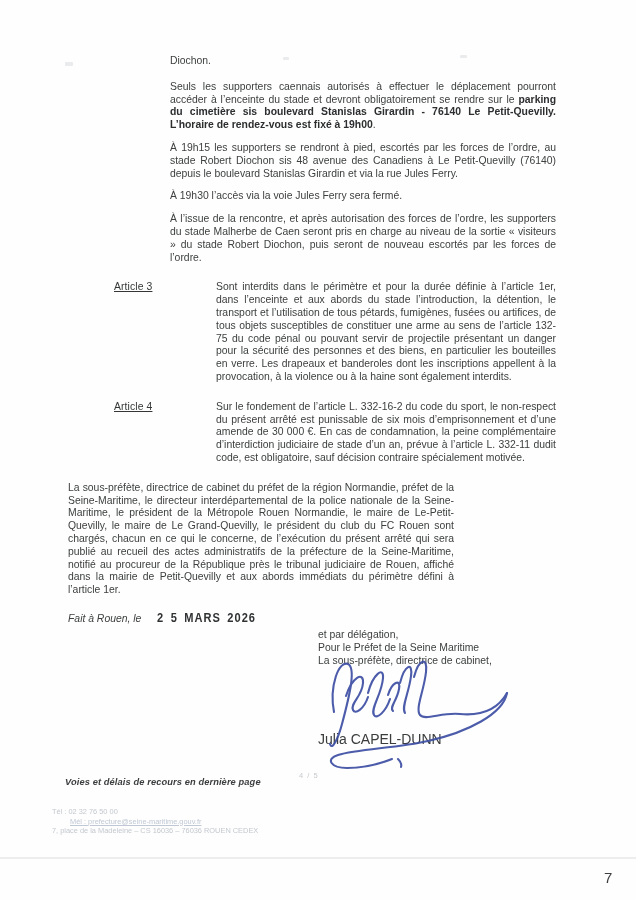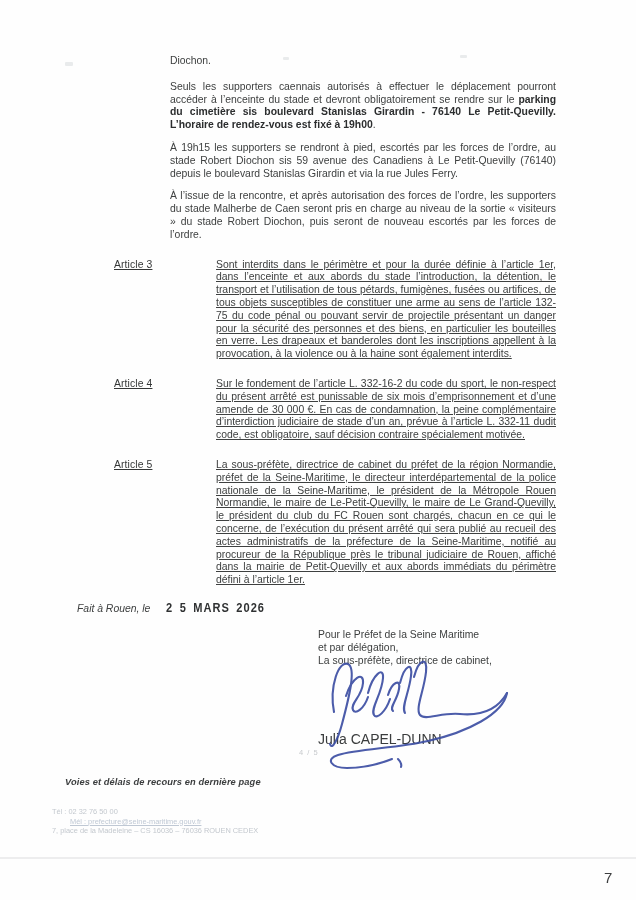--- a/index.html
+++ b/index.html
@@ -15,41 +15,41 @@
     font-size:10.4px; line-height:12.8px; color:#3e4040;
   }
   .para { margin-left:102px; width:386px; text-align:justify; margin-bottom:10px; }
   .para.first { margin-bottom:13px; }
   .para b, .bold-run { font-weight:bold; color:#2c2e2f; }
   .article-row { display:flex; margin-top:17px; }
   .article-label {
     width:102px; flex:0 0 102px; font-weight:normal; text-decoration:underline;
     color:#353737; letter-spacing:0.1px;margin-left:46px;
   }
-  .article-body { width:386px; text-align:justify;text-decoration:underline; }
-  .dateline { margin-top:15px; display:flex; align-items:baseline;margin-left:9px; }
+  .article-body { width:386px; text-align:justify; }
+  .dateline { margin-top:15px; display:flex; align-items:baseline; }
   .dateline .fait { font-style:italic; color:#3e4040; }
   .date-stamp {
     margin-left:16px; font-weight:bold; font-size:13.5px; color:#2f3132;
     letter-spacing:1.2px; word-spacing:3px; transform:scaleX(0.82);
     transform-origin:left center; white-space:nowrap;
   }
   
   .sign-col {
     position:absolute; left:318px; top:628px; width:245px;
     font-size:10.4px; line-height:13.2px; color:#3e4040;
   }
   .signatory-name { position:absolute; left:318px; top:731px; font-size:14px; color:#3a3c3d; z-index:1; }
   .sig-svg { position:absolute; left:316px; top:652px; z-index:2; pointer-events:none; }
   
   .recours-note {
     position:absolute; left:65px; top:741px; font-size:9.3px; font-style:italic;
     font-weight:600; color:#3b3d3e; letter-spacing:0.1px;margin-top:36px;
   }
-  .sheet-number { position:absolute; left:299px; top:748px; font-size:7.5px; color:#c7cacd; letter-spacing:1px; }
+  .sheet-number { position:absolute; left:299px; top:771px; font-size:7.5px; color:#c7cacd; letter-spacing:1px; }
   .contact-block {
     position:absolute; left:52px; top:772px; font-size:7.4px; line-height:9.6px;
     color:#c3c8ce;
     margin-top:35px;
   }
   .contact-block .mel { text-decoration:underline; color:#bfc8d4;padding-left:18px; }
   .scan-edge { position:absolute; left:0; top:857px; width:636px; height:2px; background:#ededee; }
   .scan-artifact { position:absolute; background:#e9ebec; border-radius:1px; }
   .footer-ref {
     position:absolute; left:14px; top:871px; width:576px;
@@ -68,52 +68,54 @@
 
   <div class="doc-body">
 
     <p class="para first">
       <span>Diochon.</span>
     </p>
 
     <p class="para"><span>Seuls les supporters caennais autorisés à effectuer le déplacement pourront accéder à l’enceinte du stade et devront obligatoirement se rendre sur le </span><span class="bold-run">parking du cimetière sis boulevard Stanislas Girardin - 76140 Le Petit-Quevilly. L’horaire de rendez-vous est fixé à 19h00</span><span>.</span></p>
 
     <p class="para">
-      <span>À 19h15 les supporters se rendront à pied, escortés par les forces de l’ordre, au stade Robert Diochon sis 59 avenue des Canadiens à Le Petit-Quevilly (76140) depuis le boulevard Stanislas Girardin et via la rue Jules Ferry.</span>
+      <span>À 19h15 les supporters se rendront à pied, escortés par les forces de l’ordre, au stade Robert Diochon sis 48 avenue des Canadiens à Le Petit-Quevilly (76140) depuis le boulevard Stanislas Girardin et via la rue Jules Ferry.</span>
     </p>
 
+    <p class="para">
+      <span>À 19h30 l’accès via la voie Jules Ferry sera fermé.</span>
+    </p>
 
     <p class="para" style="margin-bottom:0;">
       <span>À l’issue de la rencontre, et après autorisation des forces de l’ordre, les supporters du stade Malherbe de Caen seront pris en charge au niveau de la sortie « visiteurs » du stade Robert Diochon, puis seront de nouveau escortés par les forces de l’ordre.</span>
     </p>
 
     <div class="article-row">
       <div class="article-label">Article 3</div>
       <div class="article-body">Sont interdits dans le périmètre et pour la durée définie à l’article 1er, dans l’enceinte et aux abords du stade l’introduction, la détention, le transport et l’utilisation de tous pétards, fumigènes, fusées ou artifices, de tous objets susceptibles de constituer une arme au sens de l’article 132-75 du code pénal ou pouvant servir de projectile présentant un danger pour la sécurité des personnes et des biens, en particulier les bouteilles en verre. Les drapeaux et banderoles dont les inscriptions appellent à la provocation, à la violence ou à la haine sont également interdits.</div>
     </div>
 
     <div class="article-row">
       <div class="article-label">Article 4</div>
       <div class="article-body">Sur le fondement de l’article L. 332-16-2 du code du sport, le non-respect du présent arrêté est punissable de six mois d’emprisonnement et d’une amende de 30 000 €. En cas de condamnation, la peine complémentaire d’interdiction judiciaire de stade d’un an, prévue à l’article L. 332-11 dudit code, est obligatoire, sauf décision contraire spécialement motivée.</div>
     </div>
 
     <div class="article-row">
-      <div class="article-label">Article 5</div>
       <div class="article-body">La sous-préfète, directrice de cabinet du préfet de la région Normandie, préfet de la Seine-Maritime, le directeur interdépartemental de la police nationale de la Seine-Maritime, le président de la Métropole Rouen Normandie, le maire de Le-Petit-Quevilly, le maire de Le Grand-Quevilly, le président du club du FC Rouen sont chargés, chacun en ce qui le concerne, de l’exécution du présent arrêté qui sera publié au recueil des actes administratifs de la préfecture de la Seine-Maritime, notifié au procureur de la République près le tribunal judiciaire de Rouen, affiché dans la mairie de Petit-Quevilly et aux abords immédiats du périmètre défini à l’article 1er.</div>
     </div>
 
     <div class="dateline">
       <span class="fait">Fait à Rouen, le</span>
       <span class="date-stamp">2 5 MARS 2026</span>
     </div>
   </div>
 
   <div class="sign-col">
+    <div>et par délégation,</div>
     <div>Pour le Préfet de la Seine Maritime</div>
-    <div>et par délégation,</div>
     <div>La sous-préfète, directrice de cabinet,</div>
   </div>
 
   <div class="signatory-name">Julia CAPEL-DUNN</div>
 
   <svg class="sig-svg" width="208" height="122" viewBox="0 0 208 122">
     <g fill="none" stroke="#3d4fa3" stroke-width="2.1" stroke-linecap="round" opacity="0.92">
       <path d="M18,60 C13,34 23,8 32,12 C40,16 34,42 26,72 C22,87 16,99 14,92"></path>
       <path d="M30,44 C36,25 48,19 47,31 C46,45 34,51 37,58 C39,63 48,57 52,45"></path>
       <path d="M52,41 C57,22 68,14 67,26 C66,42 54,57 58,63 C61,68 70,59 74,47"></path>

